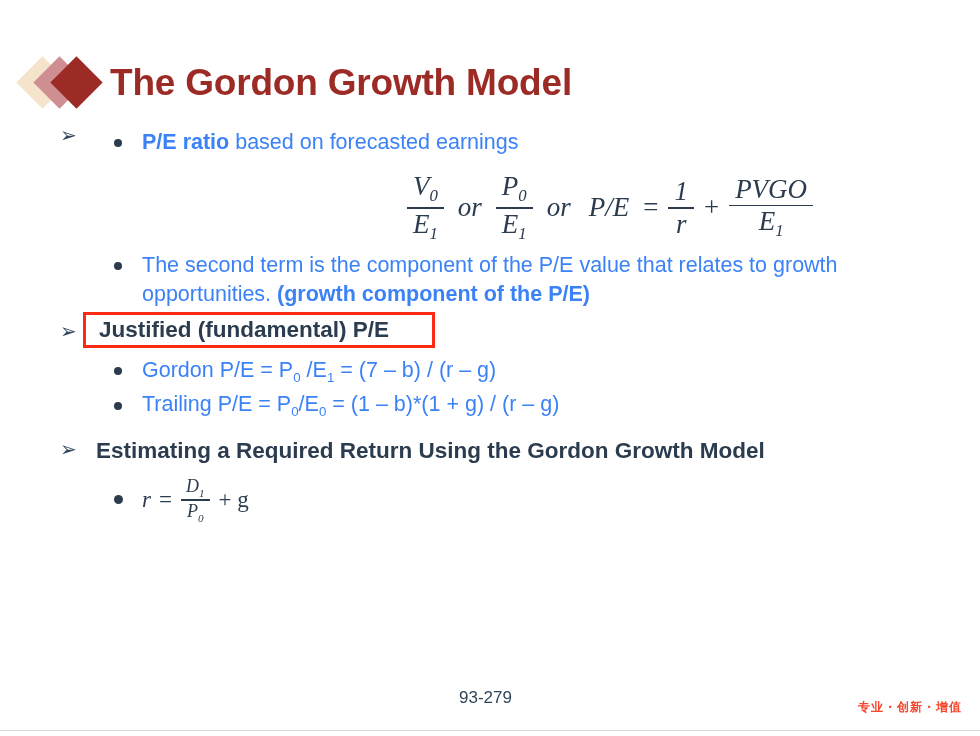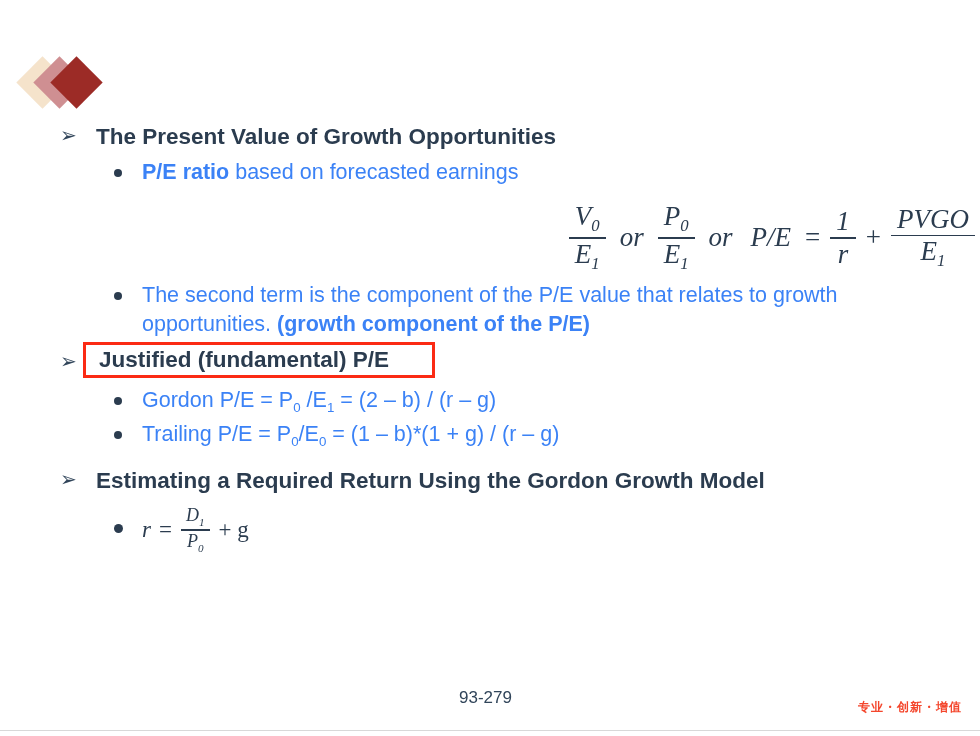--- a/index.html
+++ b/index.html
@@ -131,21 +131,21 @@
   .red-box .boxed-label {
     font-size: 22.5px;
     font-weight: bold;
     color: #2b3c4f;
     white-space: nowrap;
   }
 
   
   .math-main {
     position: relative;
-    text-align: right;
+    text-align: center;
     padding-left: 240px;
     margin: 14px 0 14px 0;
     font-family: "Liberation Serif", serif;
     font-size: 27px;
     color: #2b3c4f;
     height: 66px;
   }
   .mrow {
     display: inline-flex;
     align-items: center;
@@ -248,27 +248,27 @@
 <body>
 
 <div class="slide">
 
   <div class="title-row">
     <div class="diamond-stack">
       <div class="diamond d1"></div>
       <div class="diamond d2"></div>
       <div class="diamond d3"></div>
     </div>
+    <div class="slide-title">The Gordon Growth Model</div>
   </div>
 
   <div class="body-area">
 
     <div class="lvl1">
       <span class="arrow">➢</span>
-      <span>The Present Value of Growth Opportunities</span>
     </div>
 
     <div class="lvl2">
       <span class="dot"></span>
       <b>P/E ratio</b><span> based on forecasted earnings</span>
     </div>
 
     <div class="math-main">
       <span class="mrow">
         <span class="frac">
@@ -307,21 +307,21 @@
 
     <div class="boxed-row">
       <span class="arrow">➢</span>
       <div class="red-box">
         <span class="boxed-label">Justified (fundamental) P/E</span>
       </div>
     </div>
 
     <div class="lvl2">
       <span class="dot"></span>
-      <span><span>Gordon P/E = P</span><sub>0</sub><span> /E</span><sub>1</sub><span> = (2 – b) / (r – g)</span></span>
+      <span><span>Gordon P/E = P</span><sub>0</sub><span> /E</span><sub>1</sub><span> = (7 – b) / (r – g)</span></span>
     </div>
 
     <div class="lvl2">
       <span class="dot"></span>
       <span><span>Trailing P/E = P</span><sub>0</sub><span>/E</span><sub>0</sub><span> = (1 – b)*(1 + g) / (r – g)</span></span>
     </div>
 
     <div class="lvl1" style="margin-top:14px;">
       <span class="arrow">➢</span>
       <span>Estimating a Required Return Using the Gordon Growth Model</span>

